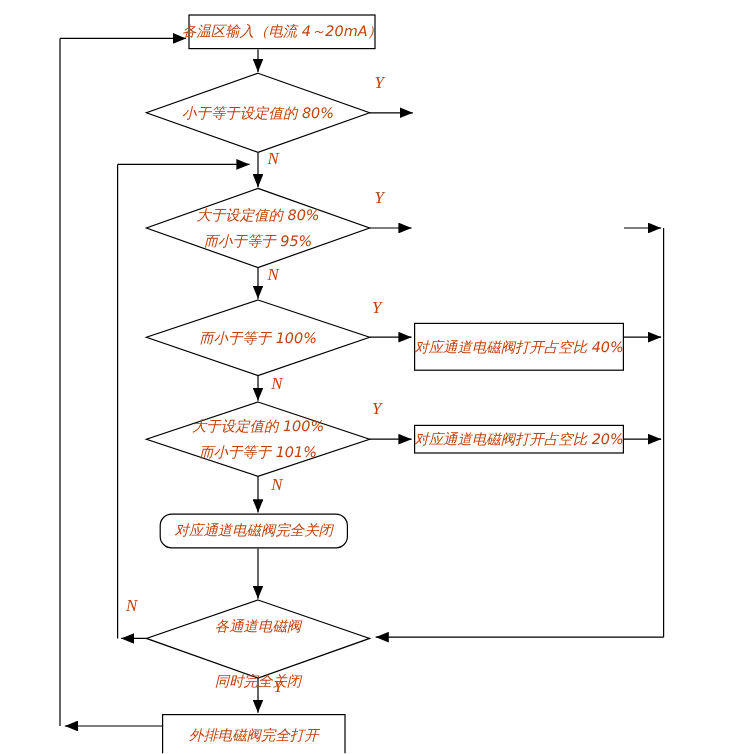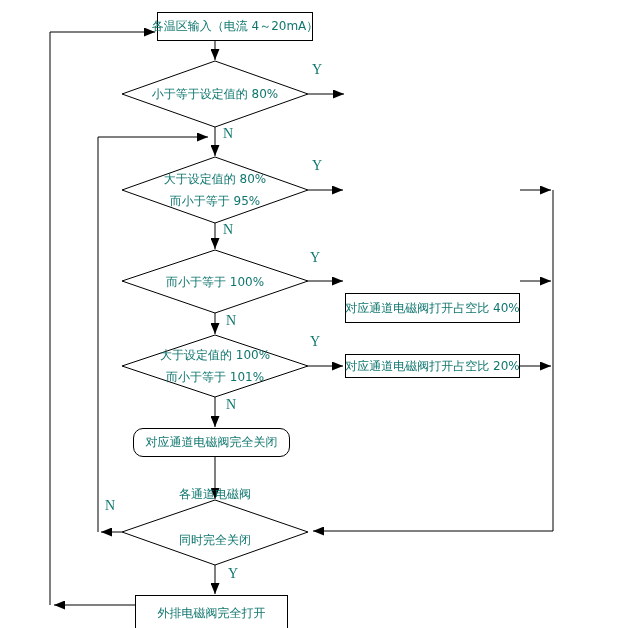--- a/index.html
+++ b/index.html
@@ -1,46 +1,46 @@
 <!DOCTYPE html>
 <html><head>
 <meta charset="utf-8">
 <style>
   html,body{margin:0;padding:0;background:#ffffff;}
   .canvas{
     position:relative;width:628px;height:628px;background:#ffffff;
-    font-family:"DejaVu Sans",sans-serif;color:#0f766e;overflow:hidden;
+    font-family:"DejaVu Sans",sans-serif;color:#c2410c;overflow:hidden;font-style:italic;
   }
   .canvas svg{position:absolute;left:0;top:0;}
   .node{
     position:absolute;box-sizing:border-box;border:1px solid #000;background:#fff;
     display:flex;align-items:center;justify-content:center;
     font-size:12px;white-space:nowrap;z-index:2;
   }
   .dtext{
     position:absolute;display:flex;flex-direction:column;align-items:center;justify-content:center;
     font-size:12px;line-height:22px;text-align:center;white-space:nowrap;z-index:2;
   }
   .yn{
     position:absolute;font-family:"Liberation Serif",serif;font-size:14px;z-index:2;
   }
   
   #start{left:157px;top:12px;width:156px;height:29px;}
   #act1{left:346px;top:84px;width:184px;height:24px;}
   #act2{left:345px;top:178px;width:175px;height:24px;}
-  #act3{left:345px;top:269px;width:175px;height:30px;margin-top:24px;}
+  #act3{left:345px;top:269px;width:175px;height:40px;}
   #act4{left:345px;top:354px;width:175px;height:24px;}
   #closeBox{left:133px;top:428px;width:157px;height:29px;border-radius:10px;}
   #endBox{left:135px;top:595px;width:153px;height:36px;}
   
   #d1t{left:122px;top:62px;width:186px;height:64px;}
   #d2t{left:122px;top:157px;width:186px;height:66px;}
   #d3t{left:122px;top:250px;width:186px;height:63px;}
   #d4t{left:122px;top:335px;width:186px;height:62px;align-items:center;}
-  #d5t{left:122px;top:484px;width:186px;height:65px;gap:24px;}
+  #d5t{left:122px;top:512px;width:186px;height:65px;gap:24px;}
   
   #y1{left:312px;top:62px;}  #n1{left:223px;top:126px;}
   #y2{left:312px;top:158px;} #n2{left:223px;top:222px;}
   #y3{left:310px;top:250px;} #n3{left:226px;top:313px;}
   #y4{left:310px;top:334px;} #n4{left:226px;top:397px;}
   #n5{left:105px;top:498px;} #y5{left:228px;top:566px;}
 </style>
 </head>
 <body>
 

